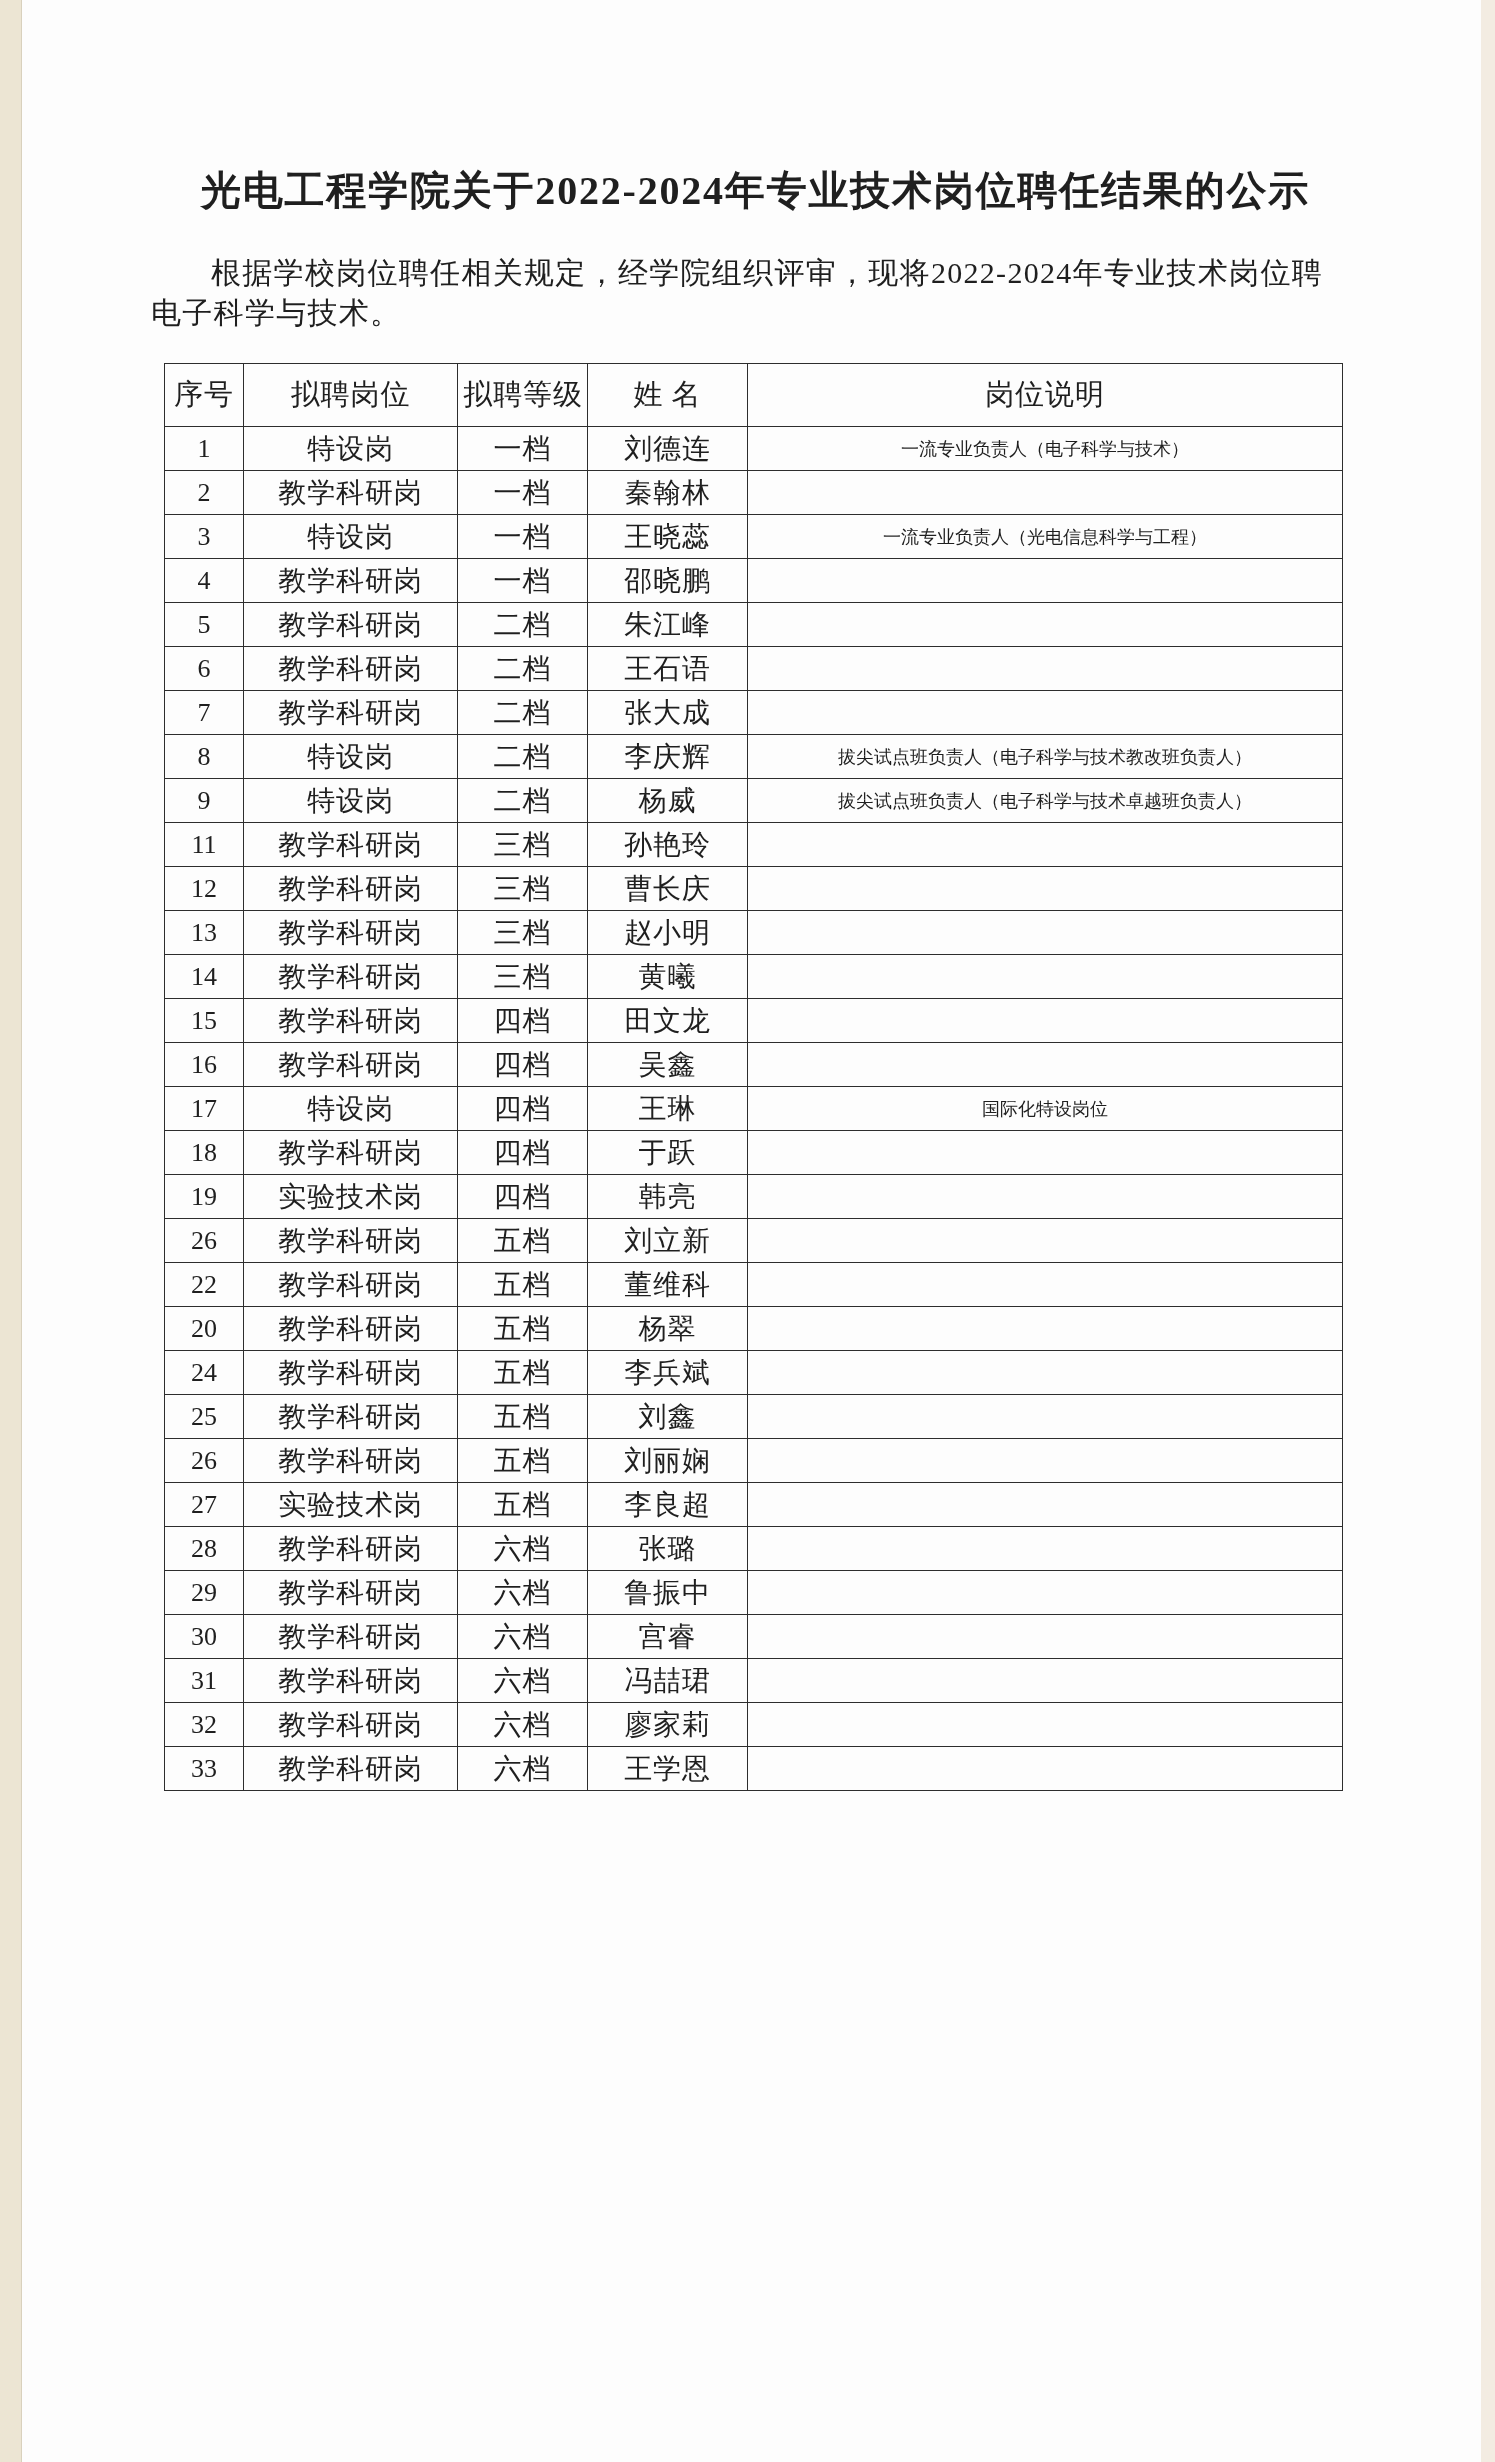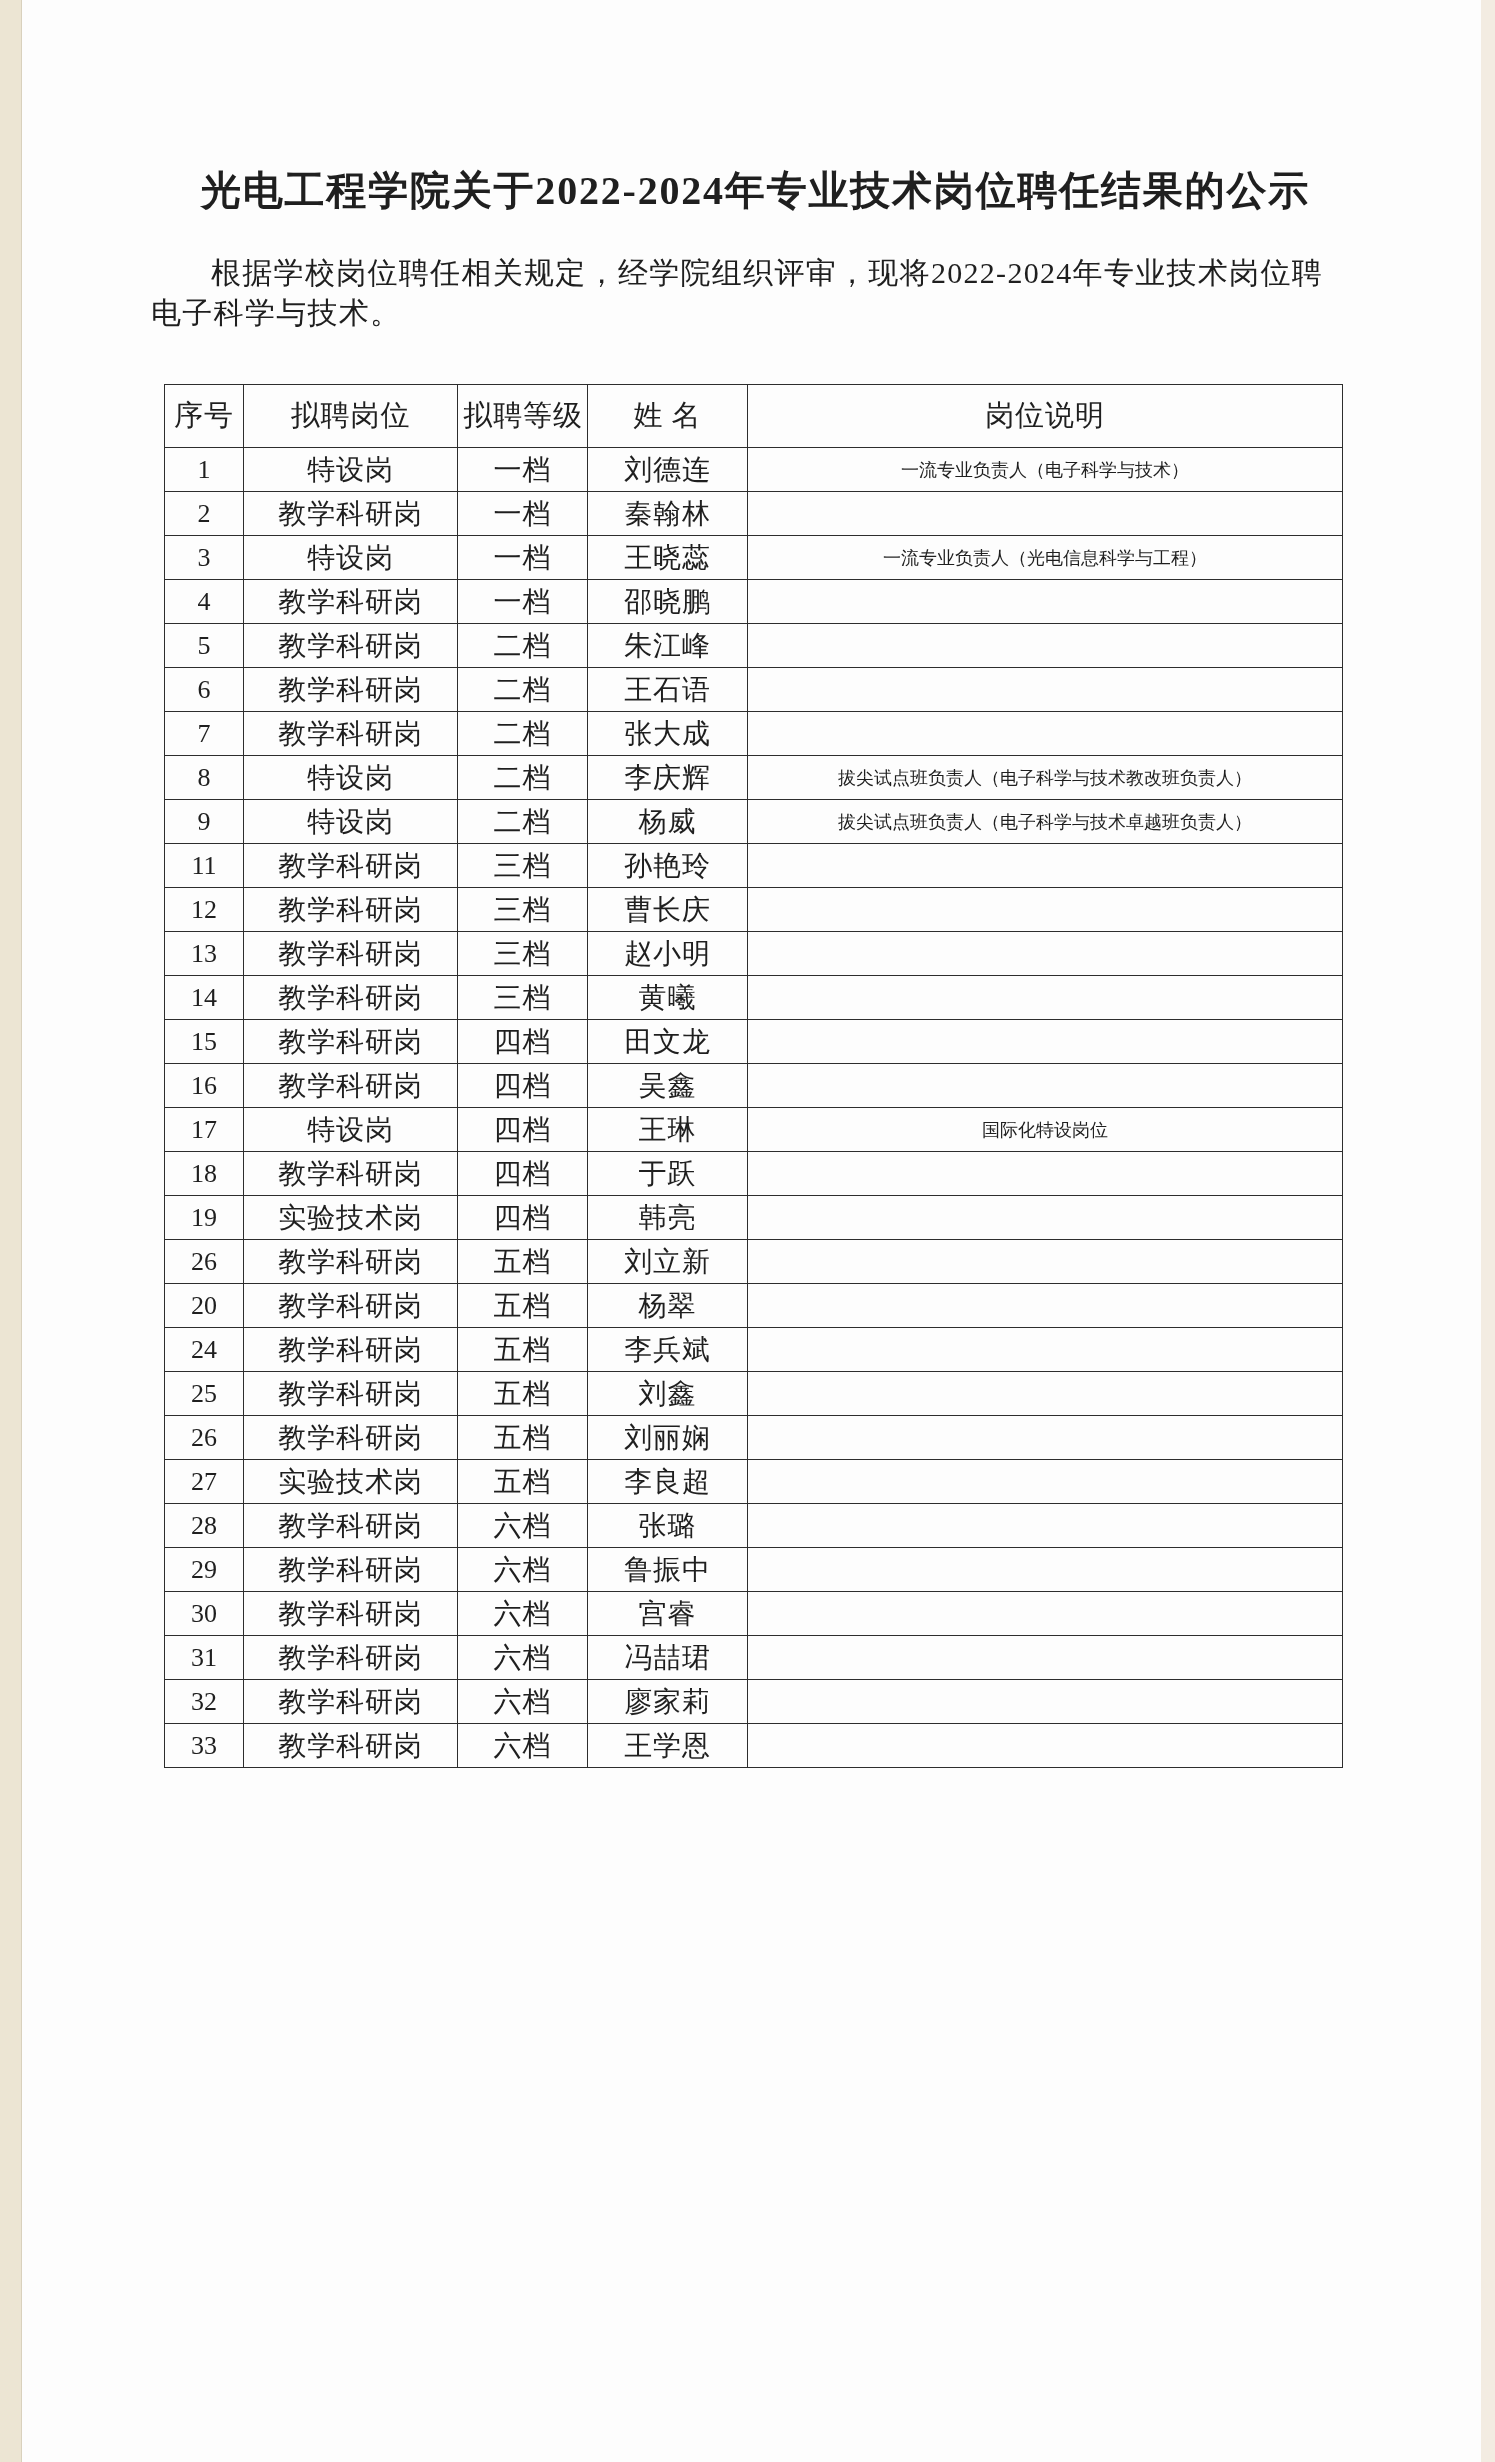--- a/index.html
+++ b/index.html
@@ -37,21 +37,21 @@
     position: absolute;
     top: 253px; left: 151px; width: 1214px;
     margin: 0;
     font-size: 30px;
     line-height: 40px;
     letter-spacing: 1.3px;
   }
   .intro .line1 { text-indent: 2em; }
   .results {
     position: absolute;
-    top: 384px; left: 164px;
+    top: 363px; left: 164px;
     width: 1178px;
     border-collapse: collapse;
     table-layout: fixed;
     font-size: 28px;
   }
   .results th, .results td {
     border: 1.8px solid #2d2d2d;
     text-align: center;
     vertical-align: middle;
     padding: 0 5.3px;
@@ -224,20 +224,27 @@
           <td></td>
         </tr>
         <tr>
           <td>26</td>
           <td>教学科研岗</td>
           <td>五档</td>
           <td>刘立新</td>
           <td></td>
         </tr>
         <tr>
+          <td>22</td>
+          <td>教学科研岗</td>
+          <td>五档</td>
+          <td>董维科</td>
+          <td></td>
+        </tr>
+        <tr>
           <td>20</td>
           <td>教学科研岗</td>
           <td>五档</td>
           <td>杨翠</td>
           <td></td>
         </tr>
         <tr>
           <td>24</td>
           <td>教学科研岗</td>
           <td>五档</td>

